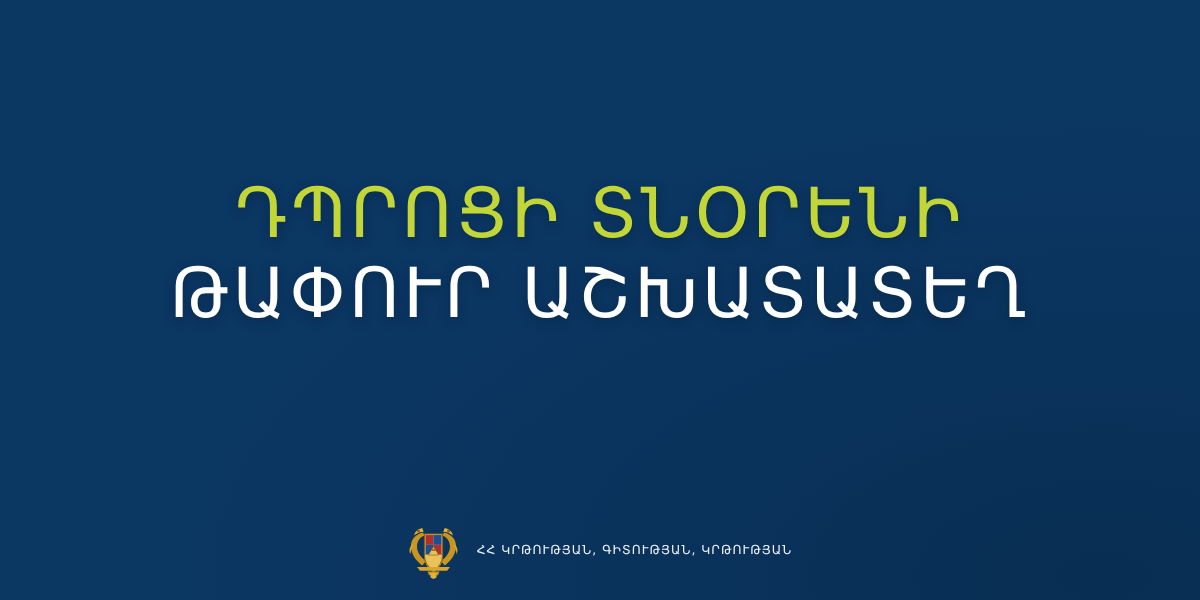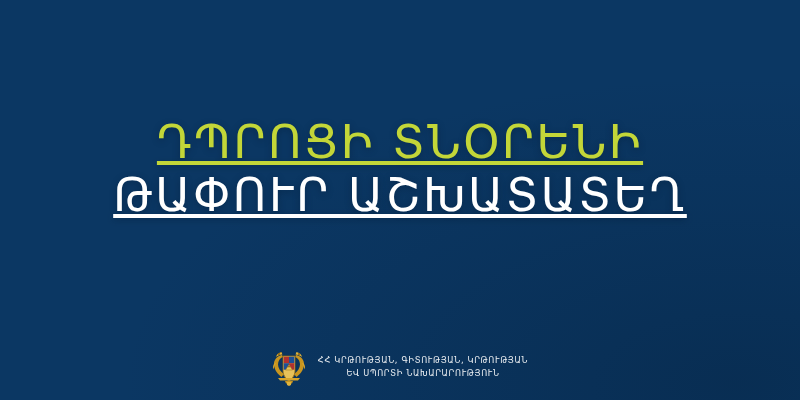--- a/index.html
+++ b/index.html
@@ -42,21 +42,20 @@
     top: 116px;
     text-align: center;
     z-index: 2;
   }
 
   .headline-line {
     display: block;
     letter-spacing: 0.055em;
     line-height: 1.16;
     white-space: nowrap;
-    text-decoration: underline;
   }
 
   .headline-line.accent {
     color: #c3d638;
     font-size: 46px;
     font-weight: 400;
     text-shadow: 0 2px 7px rgba(3,26,50,0.40);
   }
 
   .headline-line.primary {
@@ -138,18 +137,17 @@
       <rect x="31.6" y="36.4" width="4.8" height="2.1" fill="#8a6312"></rect>
       <path d="M22 46 C22 56 30 63 34 66 C38 63 46 56 46 46 L46 48 C46 57 38 64 34 67 C30 64 22 57 22 48 Z" fill="#c8951f"></path>
 
       <path d="M12 60 L56 60 L52 65 L16 65 Z" fill="#d8a52c"></path>
       <path d="M26 66 L42 66 L40 71 L28 71 Z" fill="#c8951f"></path>
       <path d="M30 68 L38 68 L38 74 L34 76 L30 74 Z" fill="#e0b43c"></path>
     </svg>
 
     <div class="ministry-text">
       <span class="ministry-line-1">ՀՀ ԿՐԹՈՒԹՅԱՆ, ԳԻՏՈՒԹՅԱՆ, ԿՐԹՈՒԹՅԱՆ</span>
-      <span class="ministry-line-2">ԵՎ ՍՊՈՐՏԻ ՆԱԽԱՐԱՐՈՒԹՅՈՒՆ</span>
     </div>
 
   </div>
 
 </div>
 
 </body></html>

